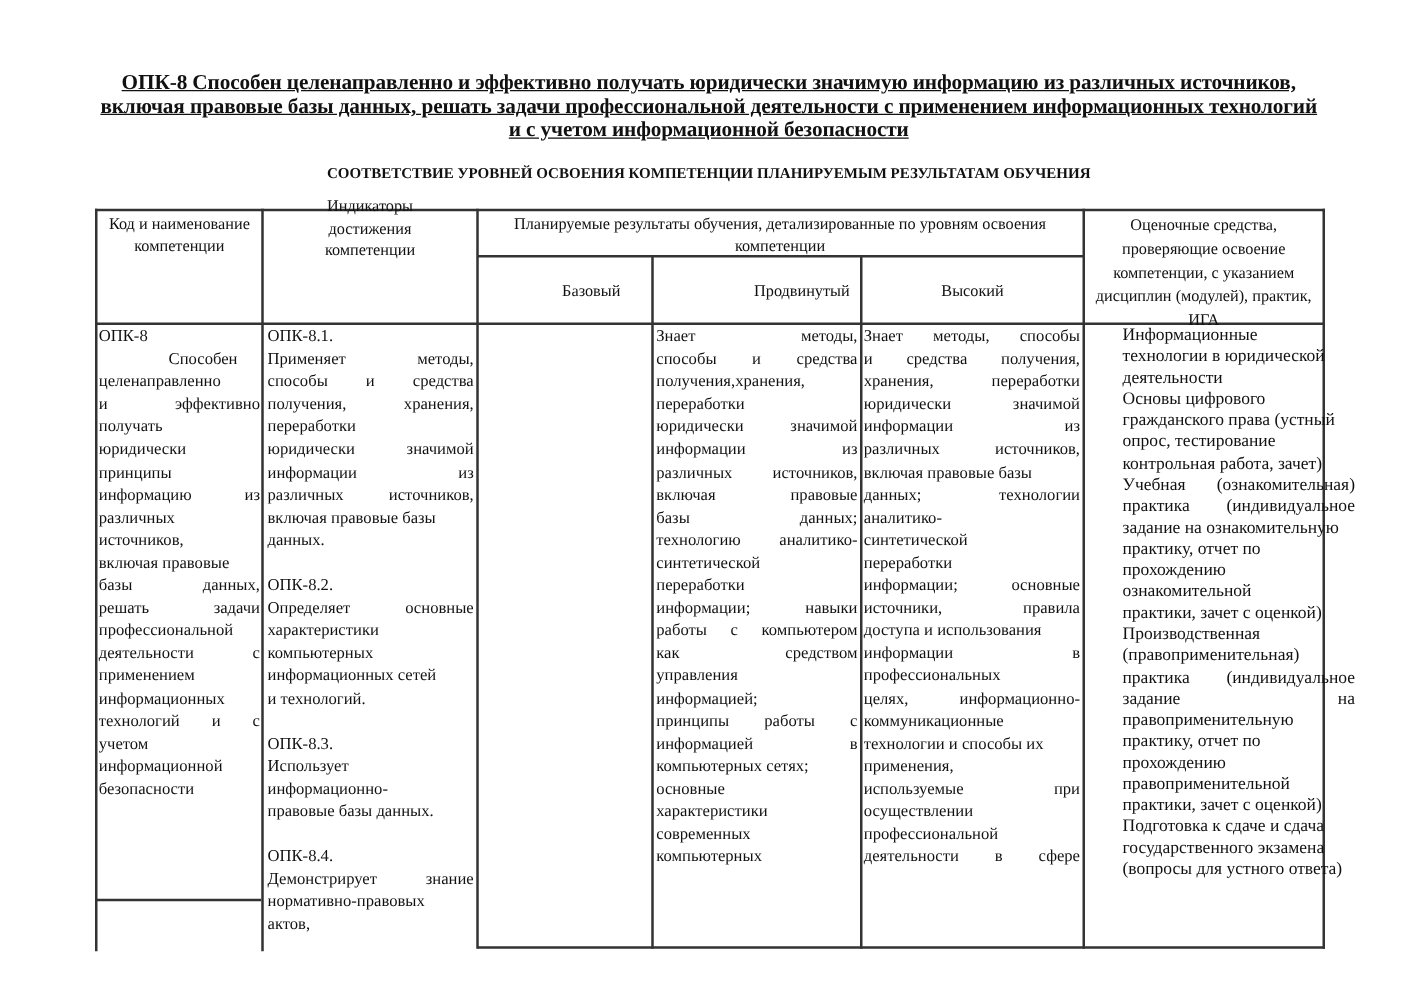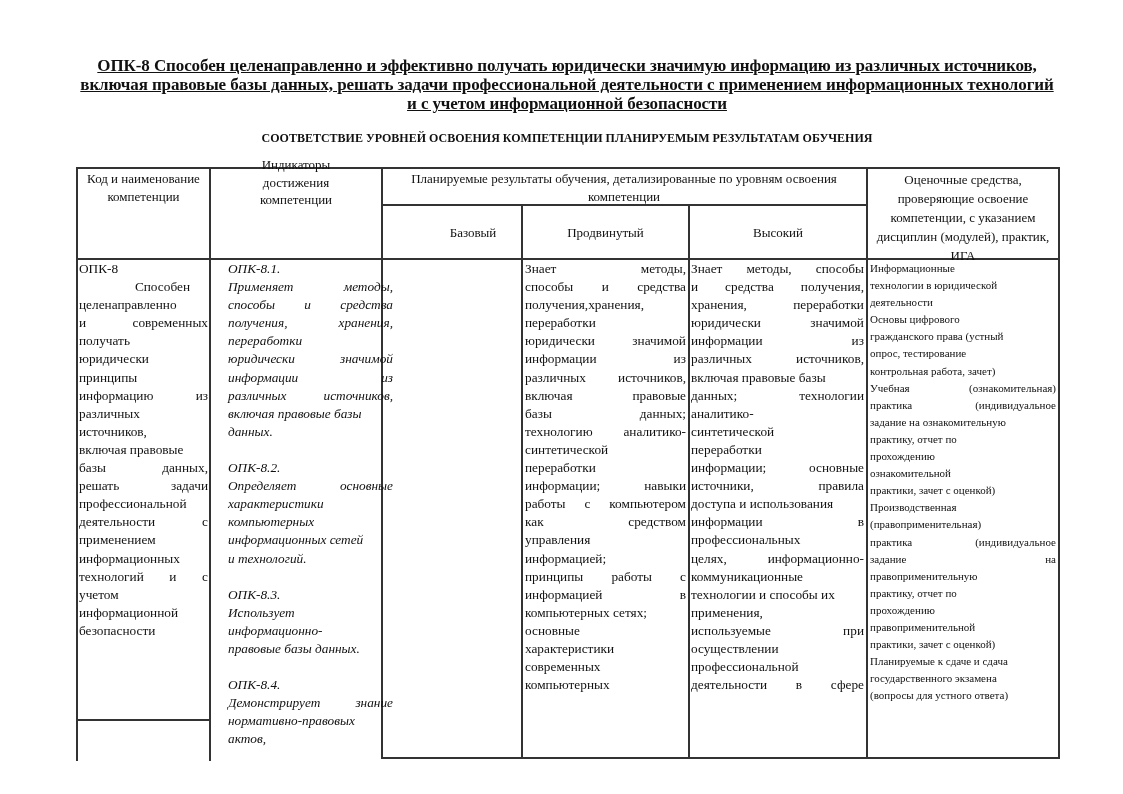--- a/index.html
+++ b/index.html
@@ -9,21 +9,21 @@
            font-weight: bold; font-size: 17px; line-height: 19px; text-decoration: underline;
            letter-spacing: -0.1px; }
   .subtitle { position: absolute; left: 80px; top: 129px; width: 974px; text-align: center;
               font-weight: bold; font-size: 12px; line-height: 18px; }
   .line { position: absolute; background: #333; }
   .hdr { position: absolute; font-weight: normal; font-size: 13px; line-height: 17.5px; text-align: center; }
   .cell { position: absolute; font-size: 13.3px; line-height: 18.1px; text-align: justify; }
   .cell .line-j { display: block; text-align: justify; text-align-last: justify; white-space: nowrap; }
   .cell .line-l { display: block; text-align: left; white-space: nowrap; }
   .cell .line-r { display: block; text-align: right; white-space: nowrap; }
-  .right-cell { font-size: 11px; line-height: 18.1px; }
+  .right-cell { font-size: 14px; line-height: 18.1px; margin-left: 28px; }
   .gap { display: block; height: 18.1px; }
 </style>
 </head>
 <body>
 
 <div class="title">ОПК-8 Способен целенаправленно и эффективно получать юридически значимую информацию из различных источников, включая правовые базы данных, решать задачи профессиональной деятельности с применением информационных технологий и с учетом информационной безопасности</div>
 <div class="subtitle">СООТВЕТСТВИЕ УРОВНЕЙ ОСВОЕНИЯ КОМПЕТЕНЦИИ ПЛАНИРУЕМЫМ РЕЗУЛЬТАТАМ ОБУЧЕНИЯ</div>
 
 <div>
 
@@ -38,49 +38,49 @@
   <div class="line" style="left:381px;top:167px;width:1.5px;height:592px;"></div>
   <div class="line" style="left:521px;top:204px;width:1.5px;height:555px;"></div>
   <div class="line" style="left:688px;top:204px;width:1.5px;height:555px;"></div>
   <div class="line" style="left:866px;top:167px;width:1.5px;height:592px;"></div>
   <div class="line" style="left:1058px;top:167px;width:2px;height:592px;"></div>
 
   <div class="hdr" style="left:86px;top:170px;width:115px;">Код и наименование компетенции</div>
   <div class="hdr" style="left:232px;top:156px;width:128px;">Индикаторы достижения компетенции</div>
   <div class="hdr" style="left:394px;top:170px;width:460px;">Планируемые результаты обучения, детализированные по уровням освоения компетенции</div>
   <div class="hdr" style="left:383px;top:224px;width:138px;padding-left:21px;">Базовый</div>
-  <div class="hdr" style="left:523px;top:224px;width:165px;">Продвинутый</div>
+  <div class="hdr" style="left:523px;top:224px;width:165px;padding-left:36px;">Продвинутый</div>
   <div class="hdr" style="left:690px;top:224px;width:176px;">Высокий</div>
   <div class="hdr" style="left:868px;top:170px;width:190px;line-height:19px;">Оценочные средства, проверяющие освоение компетенции, с указанием дисциплин (модулей), практик, ИГА</div>
 
   <div class="cell" style="left:79px;top:260px;width:129px;">
     <span class="line-l">ОПК-8</span>
     <span class="line-r" style="padding-right:18px;">Способен</span>
     <span class="line-l">целенаправленно</span>
-    <span class="line-j">и современных</span>
+    <span class="line-j">и эффективно</span>
     <span class="line-l">получать</span>
     <span class="line-l">юридически</span>
     <span class="line-l">принципы</span>
     <span class="line-j">информацию из</span>
     <span class="line-l">различных</span>
     <span class="line-l">источников,</span>
     <span class="line-l">включая правовые</span>
     <span class="line-j">базы данных,</span>
     <span class="line-j">решать задачи</span>
     <span class="line-l">профессиональной</span>
     <span class="line-j">деятельности с</span>
     <span class="line-l">применением</span>
     <span class="line-l">информационных</span>
     <span class="line-j">технологий и с</span>
     <span class="line-l">учетом</span>
     <span class="line-l">информационной</span>
     <span class="line-l">безопасности</span>
   </div>
 
-  <div class="cell" style="left:228px;top:260px;width:165px;font-style:italic;">
+  <div class="cell" style="left:214px;top:260px;width:165px;">
     <span class="line-l">ОПК-8.1.</span>
     <span class="line-j">Применяет методы,</span>
     <span class="line-j">способы и средства</span>
     <span class="line-j">получения, хранения,</span>
     <span class="line-l">переработки</span>
     <span class="line-j">юридически значимой</span>
     <span class="line-j">информации из</span>
     <span class="line-j">различных источников,</span>
     <span class="line-l">включая правовые базы</span>
     <span class="line-l">данных.</span>
@@ -176,17 +176,17 @@
     <span class="line-l"> практики, зачет с оценкой)</span>
     <span class="line-l">Производственная</span>
     <span class="line-l">(правоприменительная)</span>
     <span class="line-j">практика (индивидуальное</span>
     <span class="line-j">задание на</span>
     <span class="line-l">правоприменительную</span>
     <span class="line-l">практику, отчет по</span>
     <span class="line-l">прохождению</span>
     <span class="line-l">правоприменительной</span>
     <span class="line-l"> практики, зачет с оценкой)</span>
-    <span class="line-l">Планируемые к сдаче и сдача</span>
+    <span class="line-l">Подготовка к сдаче и сдача</span>
     <span class="line-l">государственного экзамена</span>
     <span class="line-l">(вопросы для устного ответа)</span>
   </div>
 </div>
 
 </body></html>

